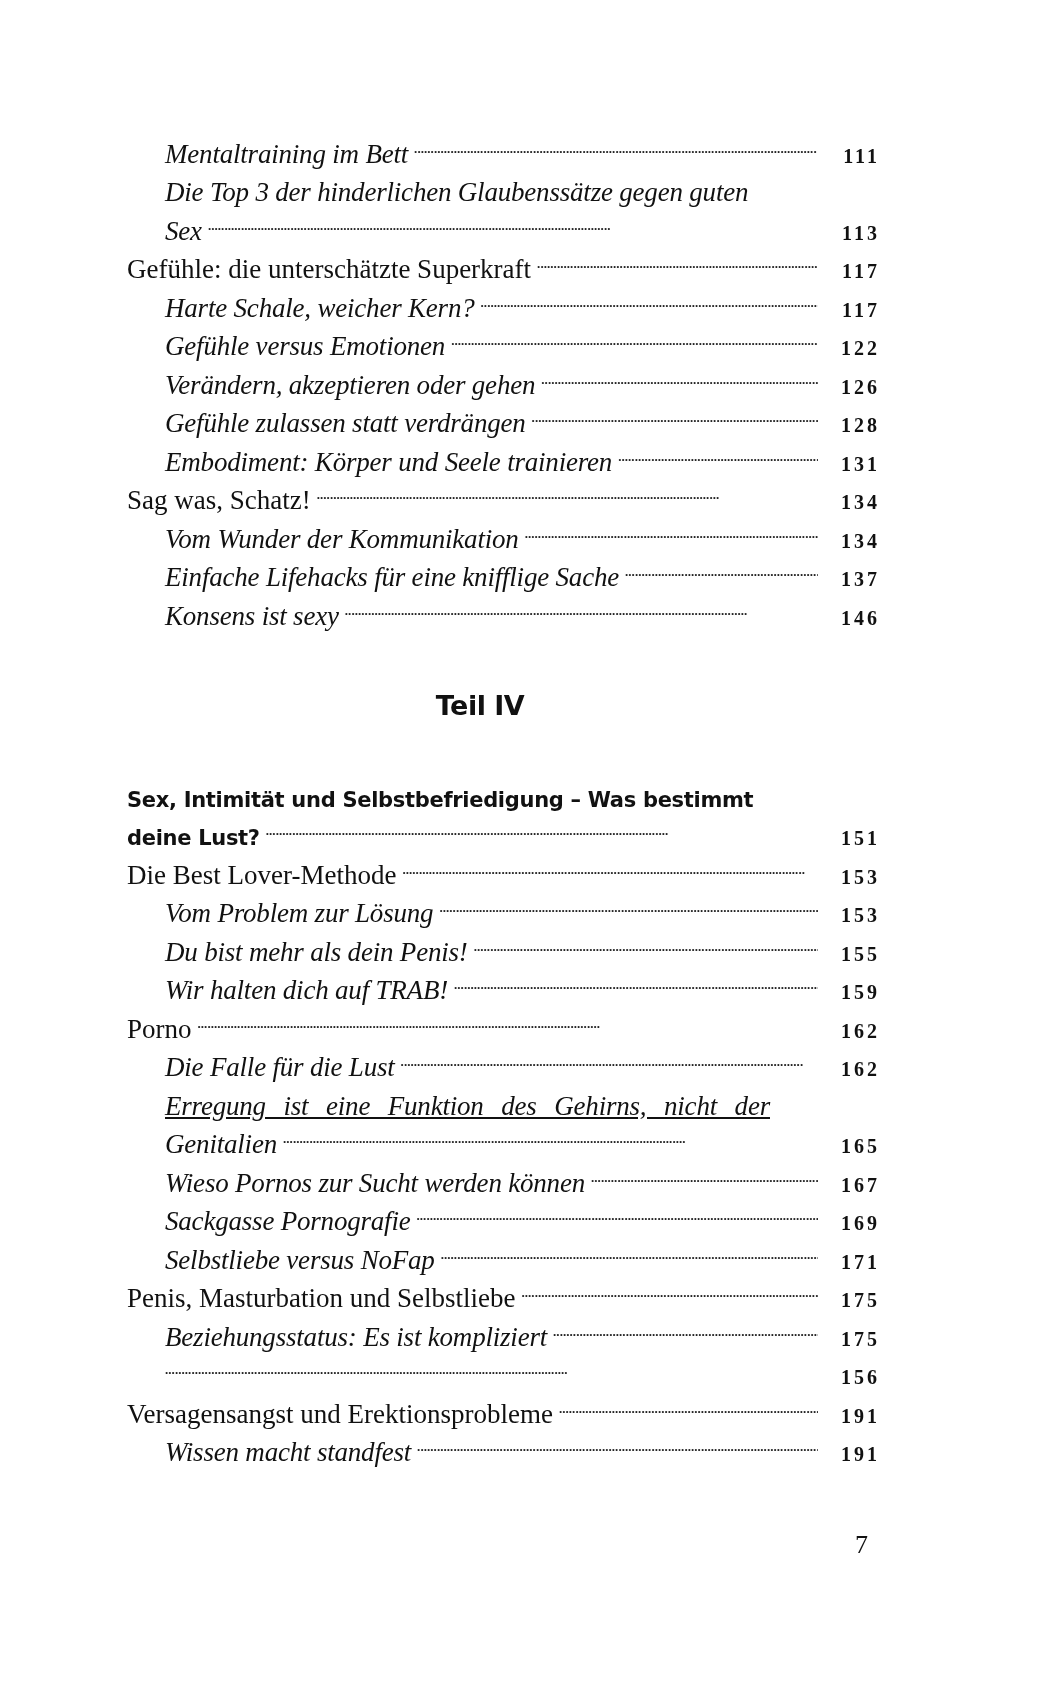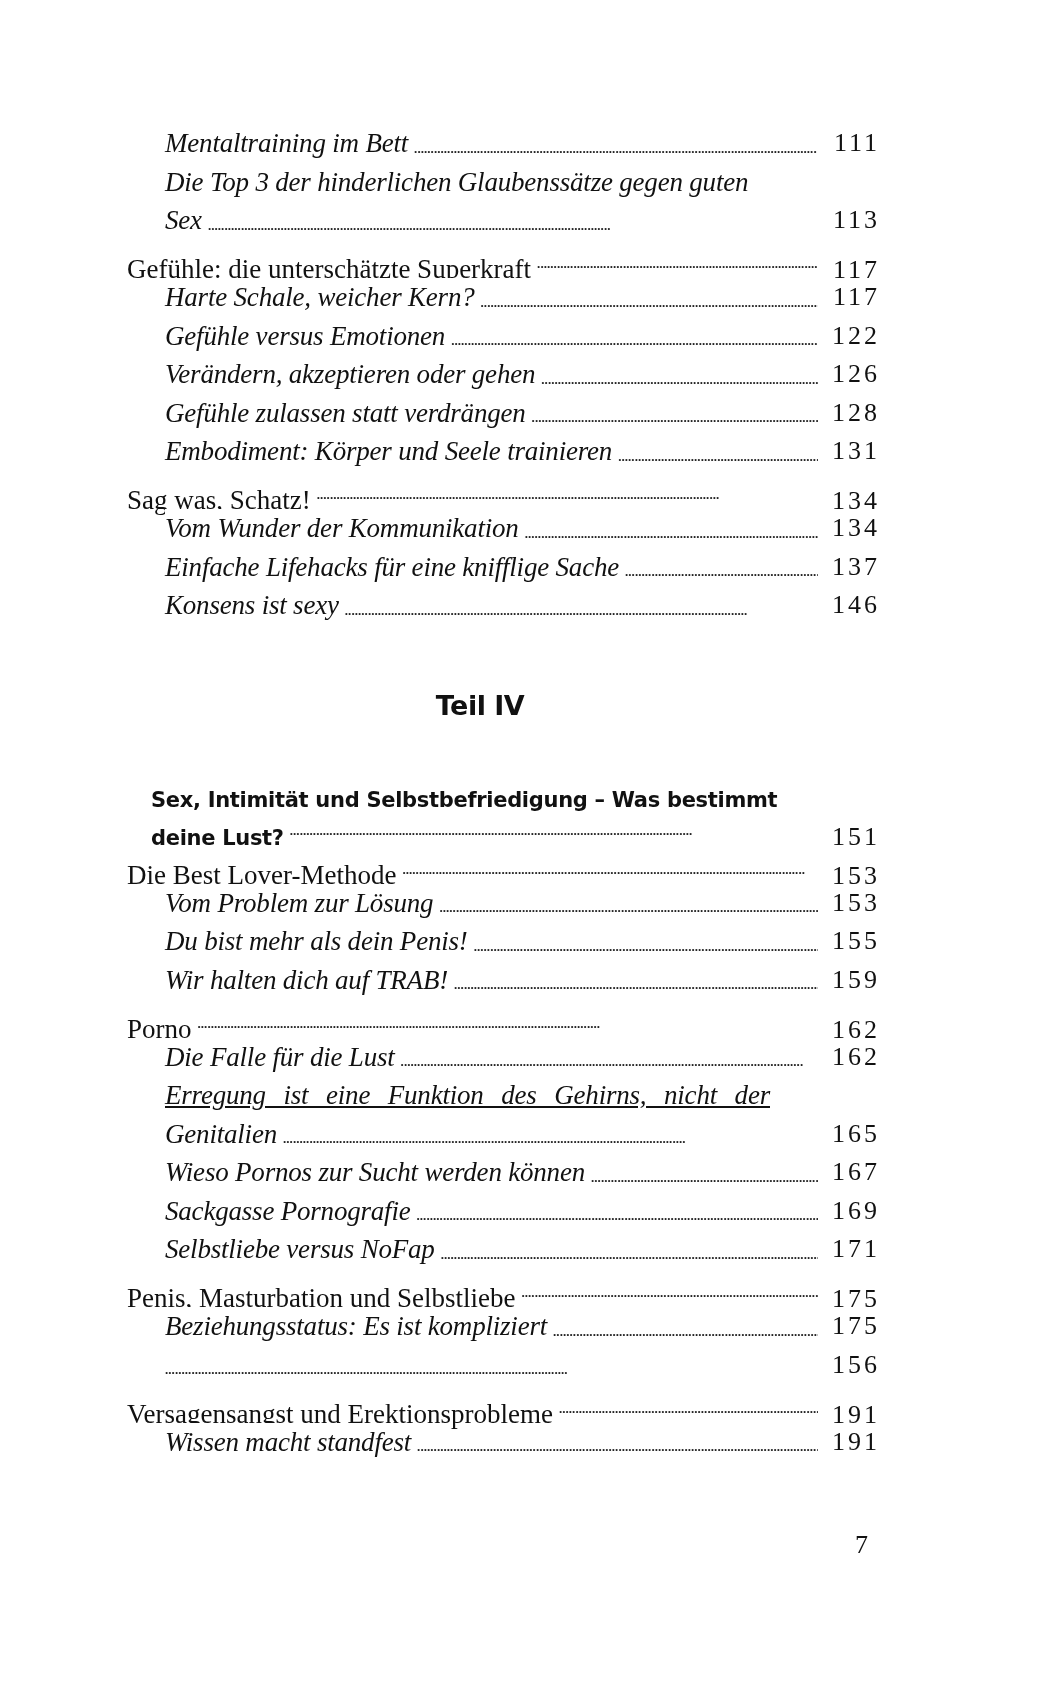--- a/index.html
+++ b/index.html
@@ -4,35 +4,35 @@
 <style>
   html, body { margin:0; padding:0; background:#ffffff; }
   body { width:1063px; height:1693px; position:relative; overflow:hidden;
          font-family:"Liberation Serif","DejaVu Serif",serif; color:#111; }
   .page { position:absolute; left:0; top:0; width:1063px; height:1693px; }
   .toc { position:absolute; left:127px; width:753px; }
   .toc-top { top:124px; }
   .toc-bottom { top:768px; }
   .entry { position:relative; height:38.5px; line-height:38.5px; font-size:27px;
            display:flex; align-items:baseline; white-space:nowrap; }
-  .entry.l2 { padding-left:38px; font-style:italic; letter-spacing:-0.2px;align-items:flex-end; }
+  .entry.l2 { padding-left:38px; font-style:italic; letter-spacing:-0.2px; }
   .entry .title { flex:0 0 auto; background:#fff; padding-right:6px; }
   .entry .leader { flex:1 1 auto; overflow:hidden; height:38.5px; position:relative; }
   .entry .leader::before { content:". . . . . . . . . . . . . . . . . . . . . . . . . . . . . . . . . . . . . . . . . . . . . . . . . . . . . . . . . . . . . . . . . . . . . . . . . . . . . . . . . . . . . . . . . . . . . . . . . . . . . . . . . . . . . . . . . . . . . . . . . .";
            position:absolute; left:0; bottom:8px; line-height:1; font-size:13px; font-style:normal;
            letter-spacing:-1.6px; font-weight:bold; color:#222; white-space:nowrap; }
   .entry .page-no { flex:0 0 auto; width:62px; text-align:right; font-style:normal;
-                    letter-spacing:3px; font-size:26px; }
+                    letter-spacing:3px; font-size:20px;font-weight:bold; }
   .entry.wrap-first .leader, .entry.wrap-first .page-no { visibility:hidden; }
   .entry.wrap-first .title.justify { text-align:justify; text-align-last:justify; width:605px;text-decoration:underline; }
   .part-heading { position:absolute; top:690px; left:0; width:960px; text-align:center;
                   font-family:"DejaVu Sans","Liberation Sans",sans-serif; font-weight:bold;
                   font-size:27px; letter-spacing:-0.5px; }
   .entry.bold .title { font-family:"DejaVu Sans","Liberation Sans",sans-serif; font-weight:bold;
-                       font-size:21px; letter-spacing:-0.3px;margin-left:24px; }
+                       font-size:21px; letter-spacing:-0.3px; }
   .folio { position:absolute; left:855px; top:1530px; font-size:26px; }
 </style>
 </head>
 <body>
 
 <div class="page">
 
   <div class="toc toc-top">
     <div class="entry l2">
         <span class="title">Mentaltraining im Bett</span>

